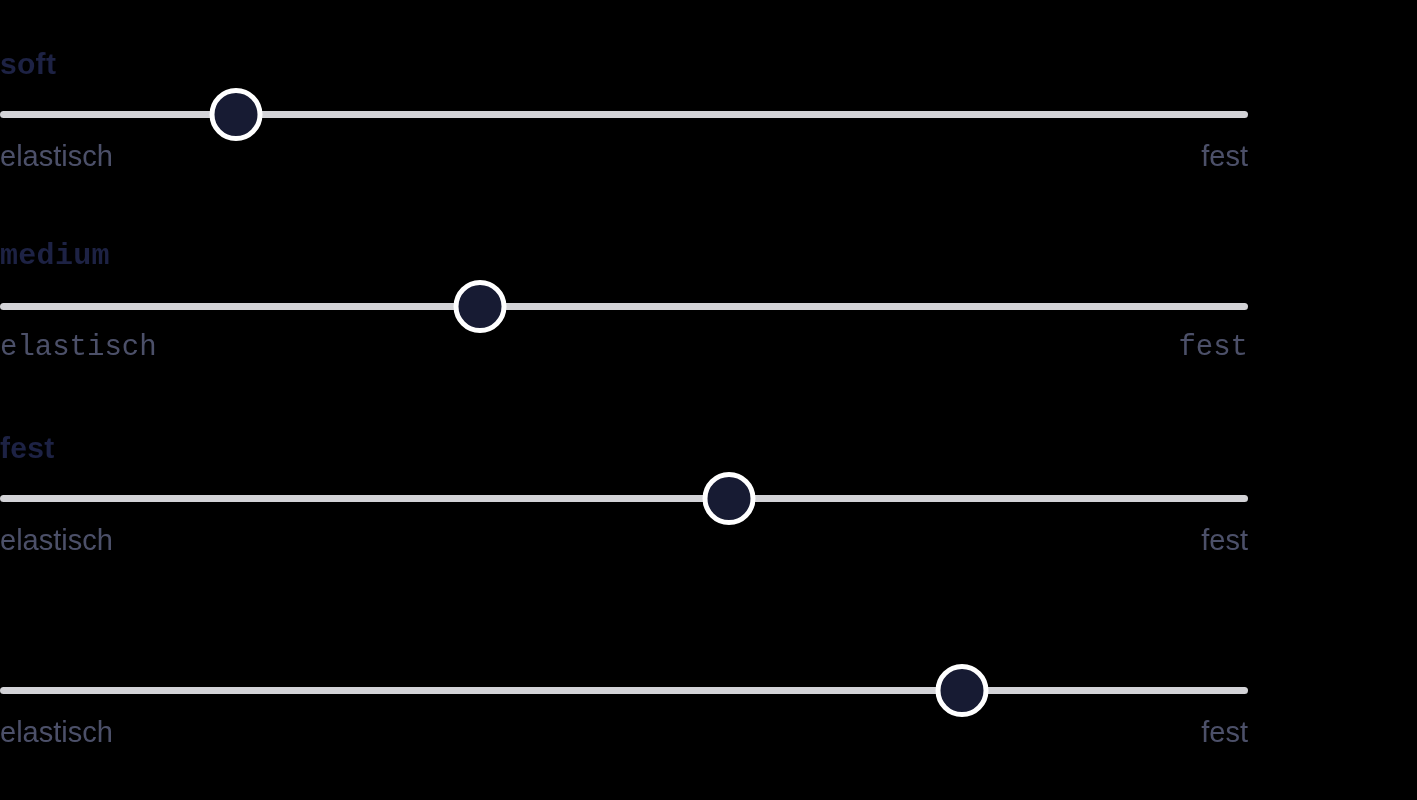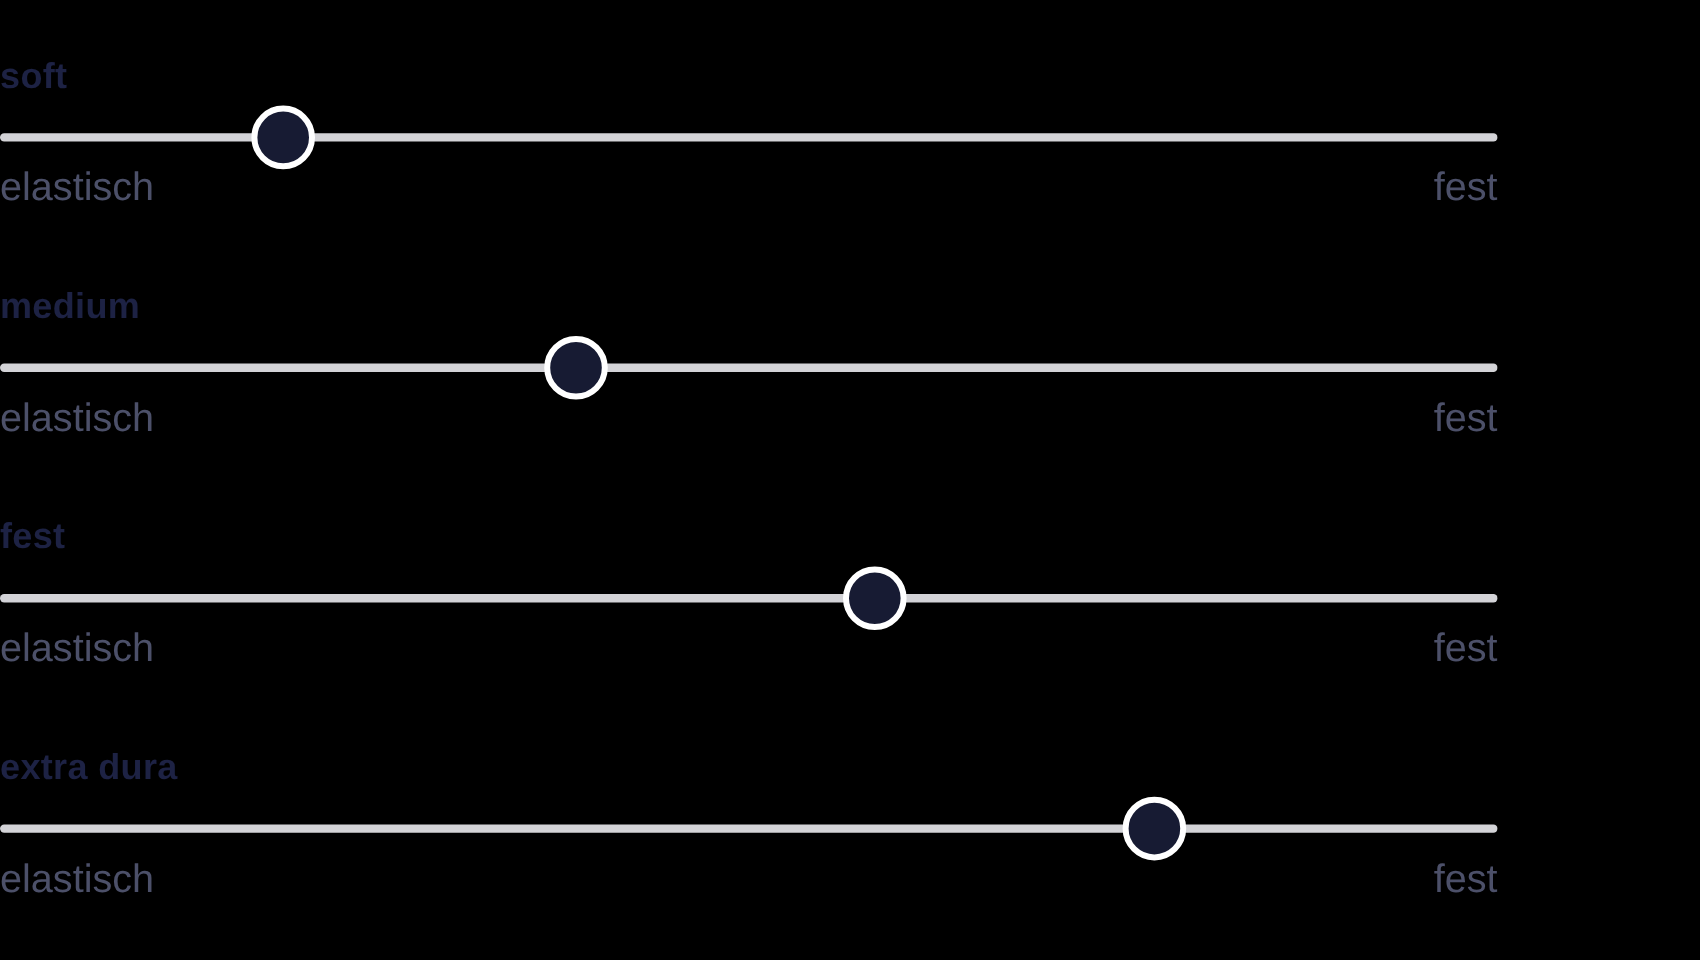--- a/index.html
+++ b/index.html
@@ -15,21 +15,21 @@
     background: #000000;
     overflow: hidden;
   }
   .slider-row {
     position: absolute;
     left: 0;
     right: 0;
     height: 192px;
   }
   .slider-row:nth-of-type(1) { top: 46px; }
-  .slider-row:nth-of-type(2) { top: 238px; }
+  .slider-row:nth-of-type(2) { top: 238px; font-family: Liberation Mono, monospace; }
   .slider-row:nth-of-type(3) { top: 430px; }
   .slider-row:nth-of-type(4) { top: 622px; }
 
   .slider-title {
     position: absolute;
     top: 0;
     left: 0;
     font-size: 30px;
     font-weight: 700;
     line-height: 36px;
@@ -57,21 +57,21 @@
     box-sizing: content-box;
     cursor: pointer;
   }
   .slider-extremes {
     position: absolute;
     top: 90px;
     left: 0;
     right: 0;
     display: flex;
     justify-content: space-between;
-    font-size: 33px;
+    font-size: 29px;
     font-weight: 400;
     line-height: 40px;
     color: #4c5069;
   }
 </style>
 </head>
 <body>
 
 <div id="stage">
 
@@ -99,21 +99,20 @@
     <div class="slider-title">fest</div>
     <div class="slider-track"></div>
     <div class="slider-knob" style="left: 58.4%;"></div>
     <div class="slider-extremes">
       <span>elastisch</span>
       <span>fest</span>
     </div>
   </div>
 
   <div class="slider-row">
-    <div class="slider-title">extra dura</div>
     <div class="slider-track"></div>
     <div class="slider-knob" style="left: 77.1%;"></div>
     <div class="slider-extremes">
       <span>elastisch</span>
       <span>fest</span>
     </div>
   </div>
 
 </div>
 

